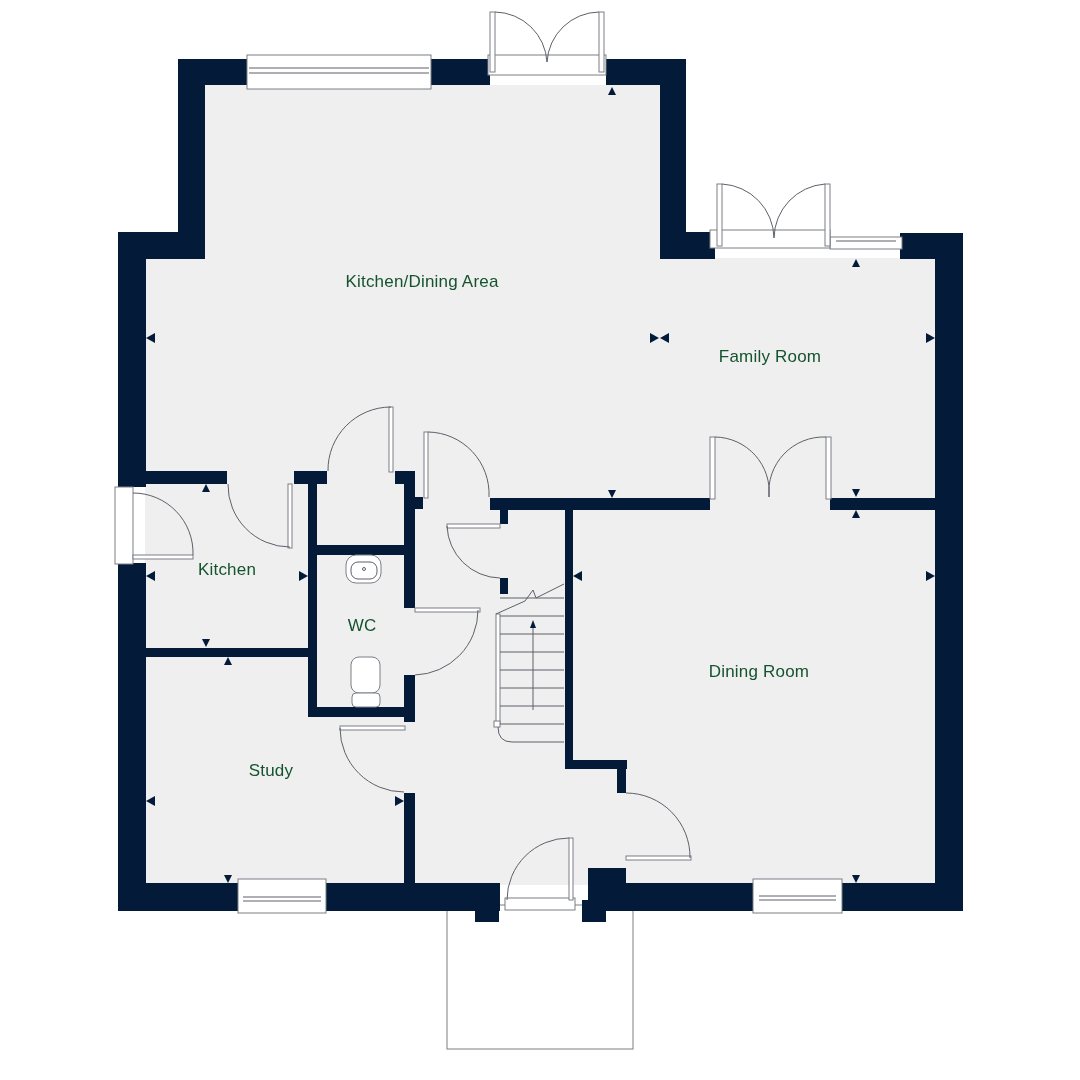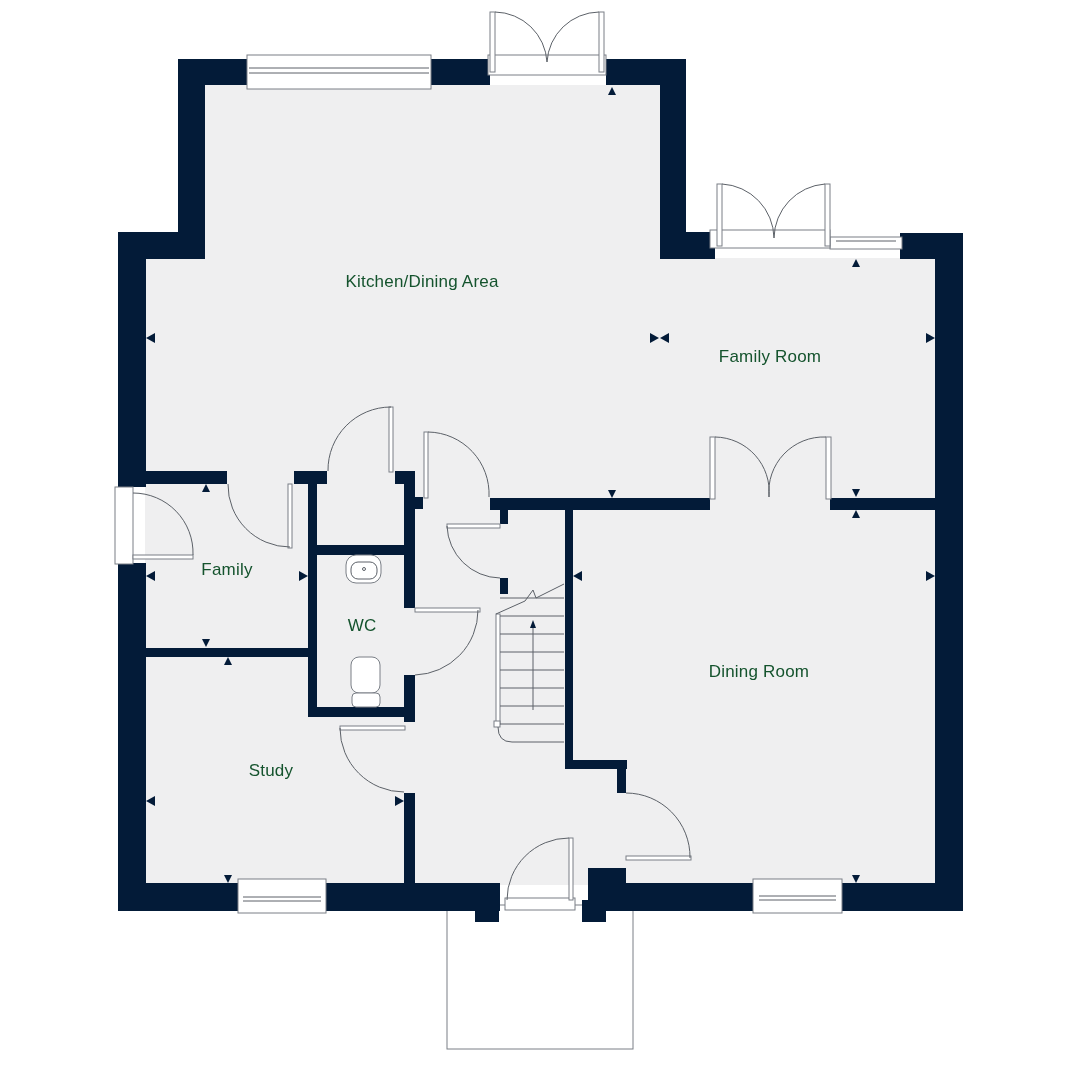--- a/index.html
+++ b/index.html
@@ -219,16 +219,16 @@
     <polygon class="mark" points="228,657 224,665 232,665"></polygon>
     <polygon class="mark" points="146,801 155,796 155,806"></polygon>
     <polygon class="mark" points="404,801 395,796 395,806"></polygon>
     <polygon class="mark" points="228,883 224,875 232,875"></polygon>
     <polygon class="mark" points="856,883 852,875 860,875"></polygon>
   </g>
 </svg>
 
 <div class="room-label" style="left:422px; top:282px;">Kitchen/Dining Area</div>
 <div class="room-label" style="left:770px; top:357px;">Family Room</div>
-<div class="room-label" style="left:227px; top:570px;">Family</div>
+<div class="room-label" style="left:227px; top:570px;">Kitchen</div>
 <div class="room-label" style="left:362px; top:626px;text-align:center;">WC</div>
 <div class="room-label" style="left:759px; top:672px;">Dining Room</div>
 <div class="room-label" style="left:271px; top:771px;">Study</div>
 
 </body></html>

